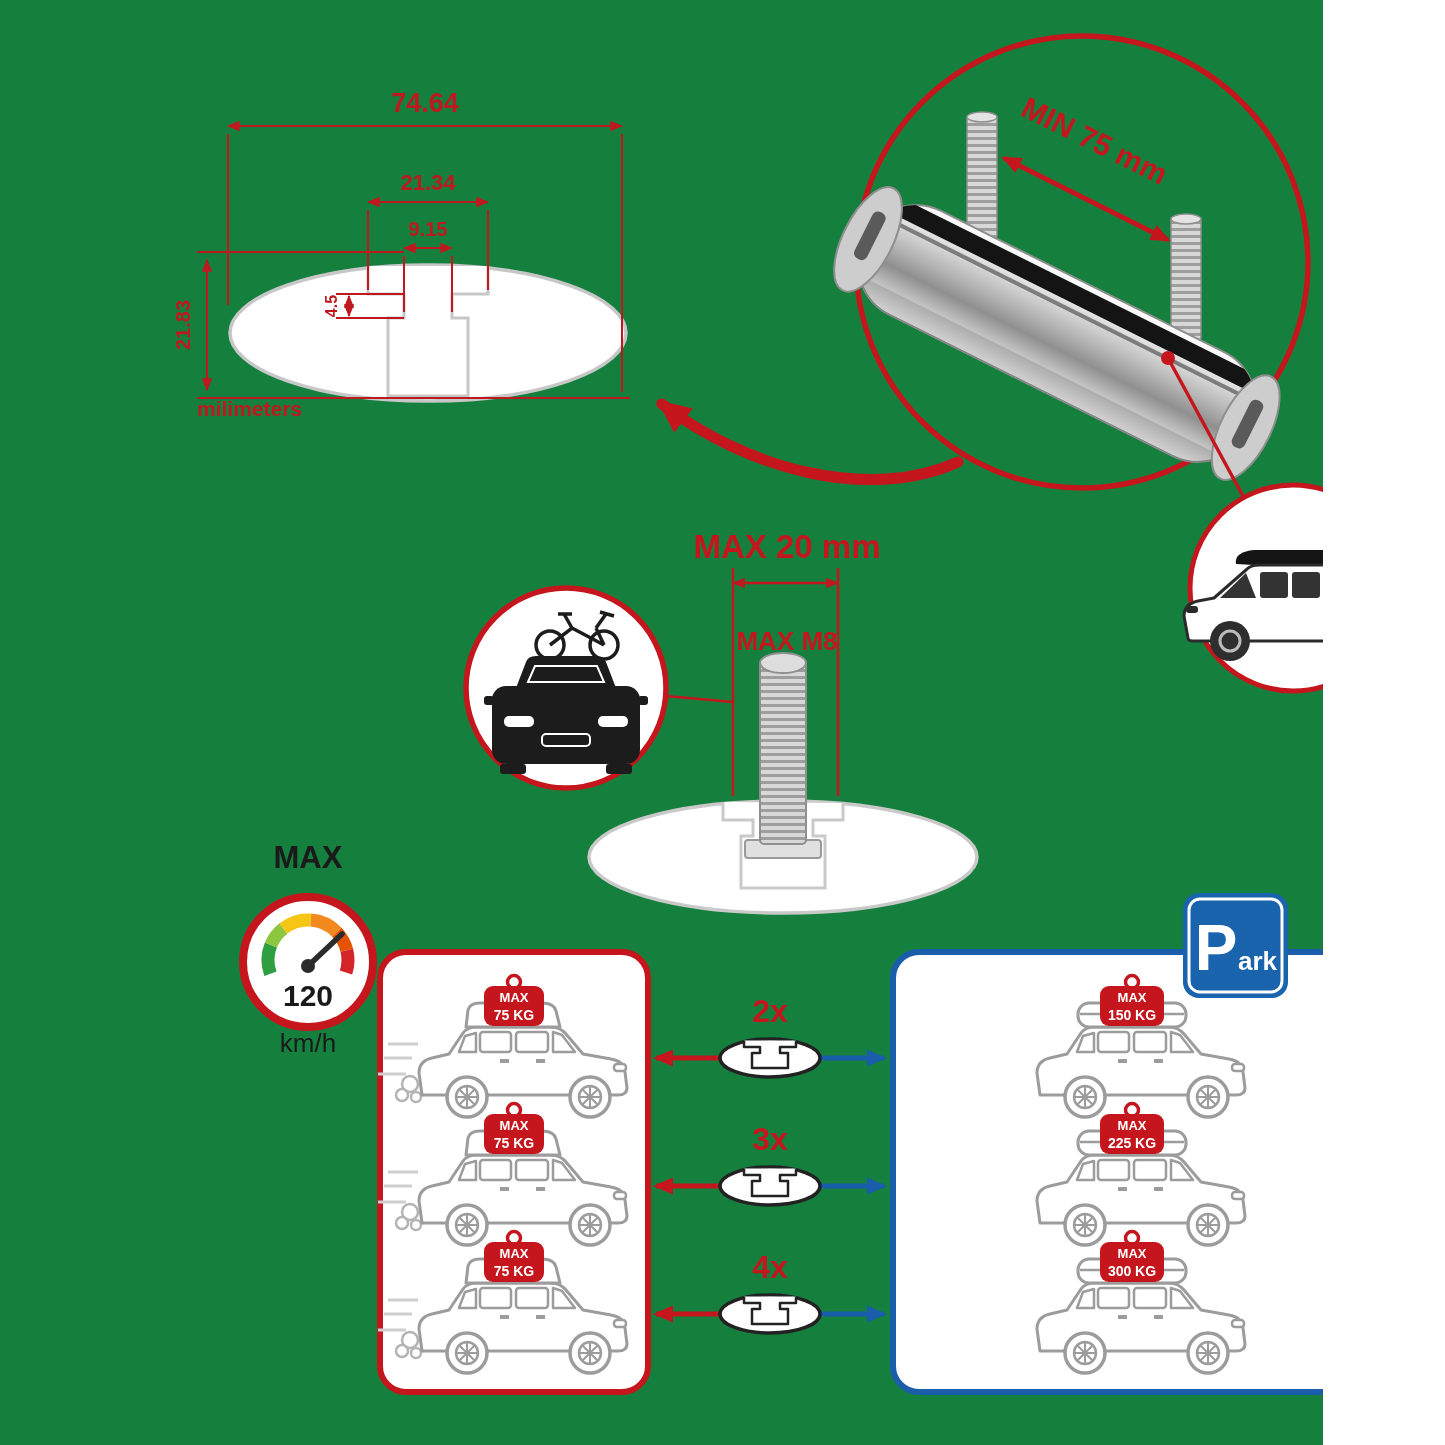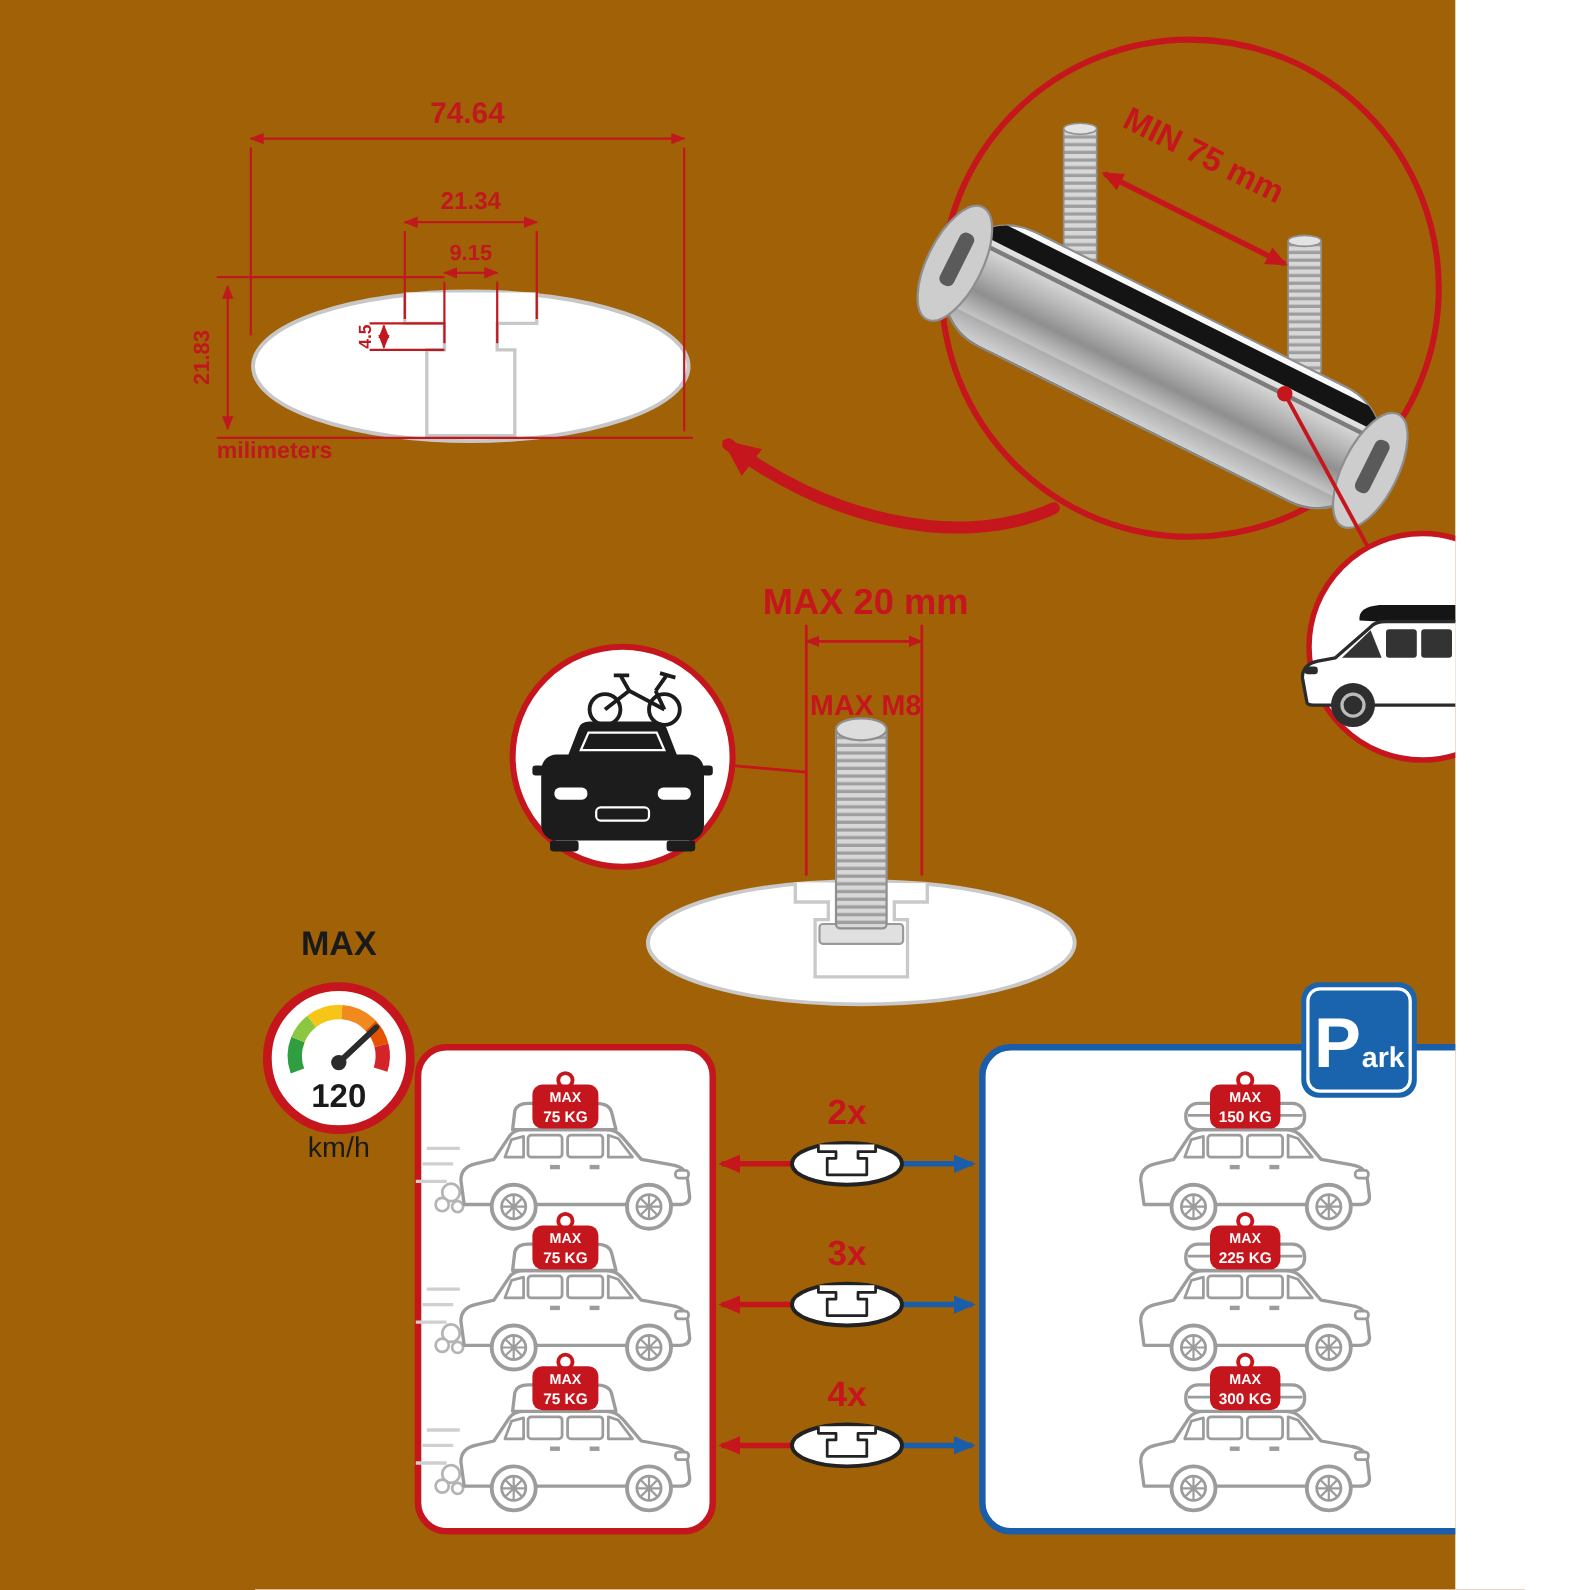--- a/index.html
+++ b/index.html
@@ -1,16 +1,16 @@
 <!DOCTYPE html>
 <html><head>
 <meta charset="utf-8">
 <style>
   html,body{margin:0;padding:0;background:#fff;}
-  .stage{position:relative;width:1323px;height:1445px;background:#a16207;overflow:hidden;text-decoration:underline;}
+  .stage{position:relative;width:1323px;height:1445px;background:#15803d;overflow:hidden;text-decoration:underline;}
   svg text{font-family:"Liberation Sans", sans-serif;}
   .dimtxt{fill:#c0181f;font-weight:bold;}
   .redtxt{fill:#c5161d;font-weight:bold;}
   .whitetxt{fill:#ffffff;font-weight:bold;}
   .blacktxt{fill:#1a1a1a;font-weight:bold;}
 </style>
 </head>
 <body>
 
 <div class="stage">

